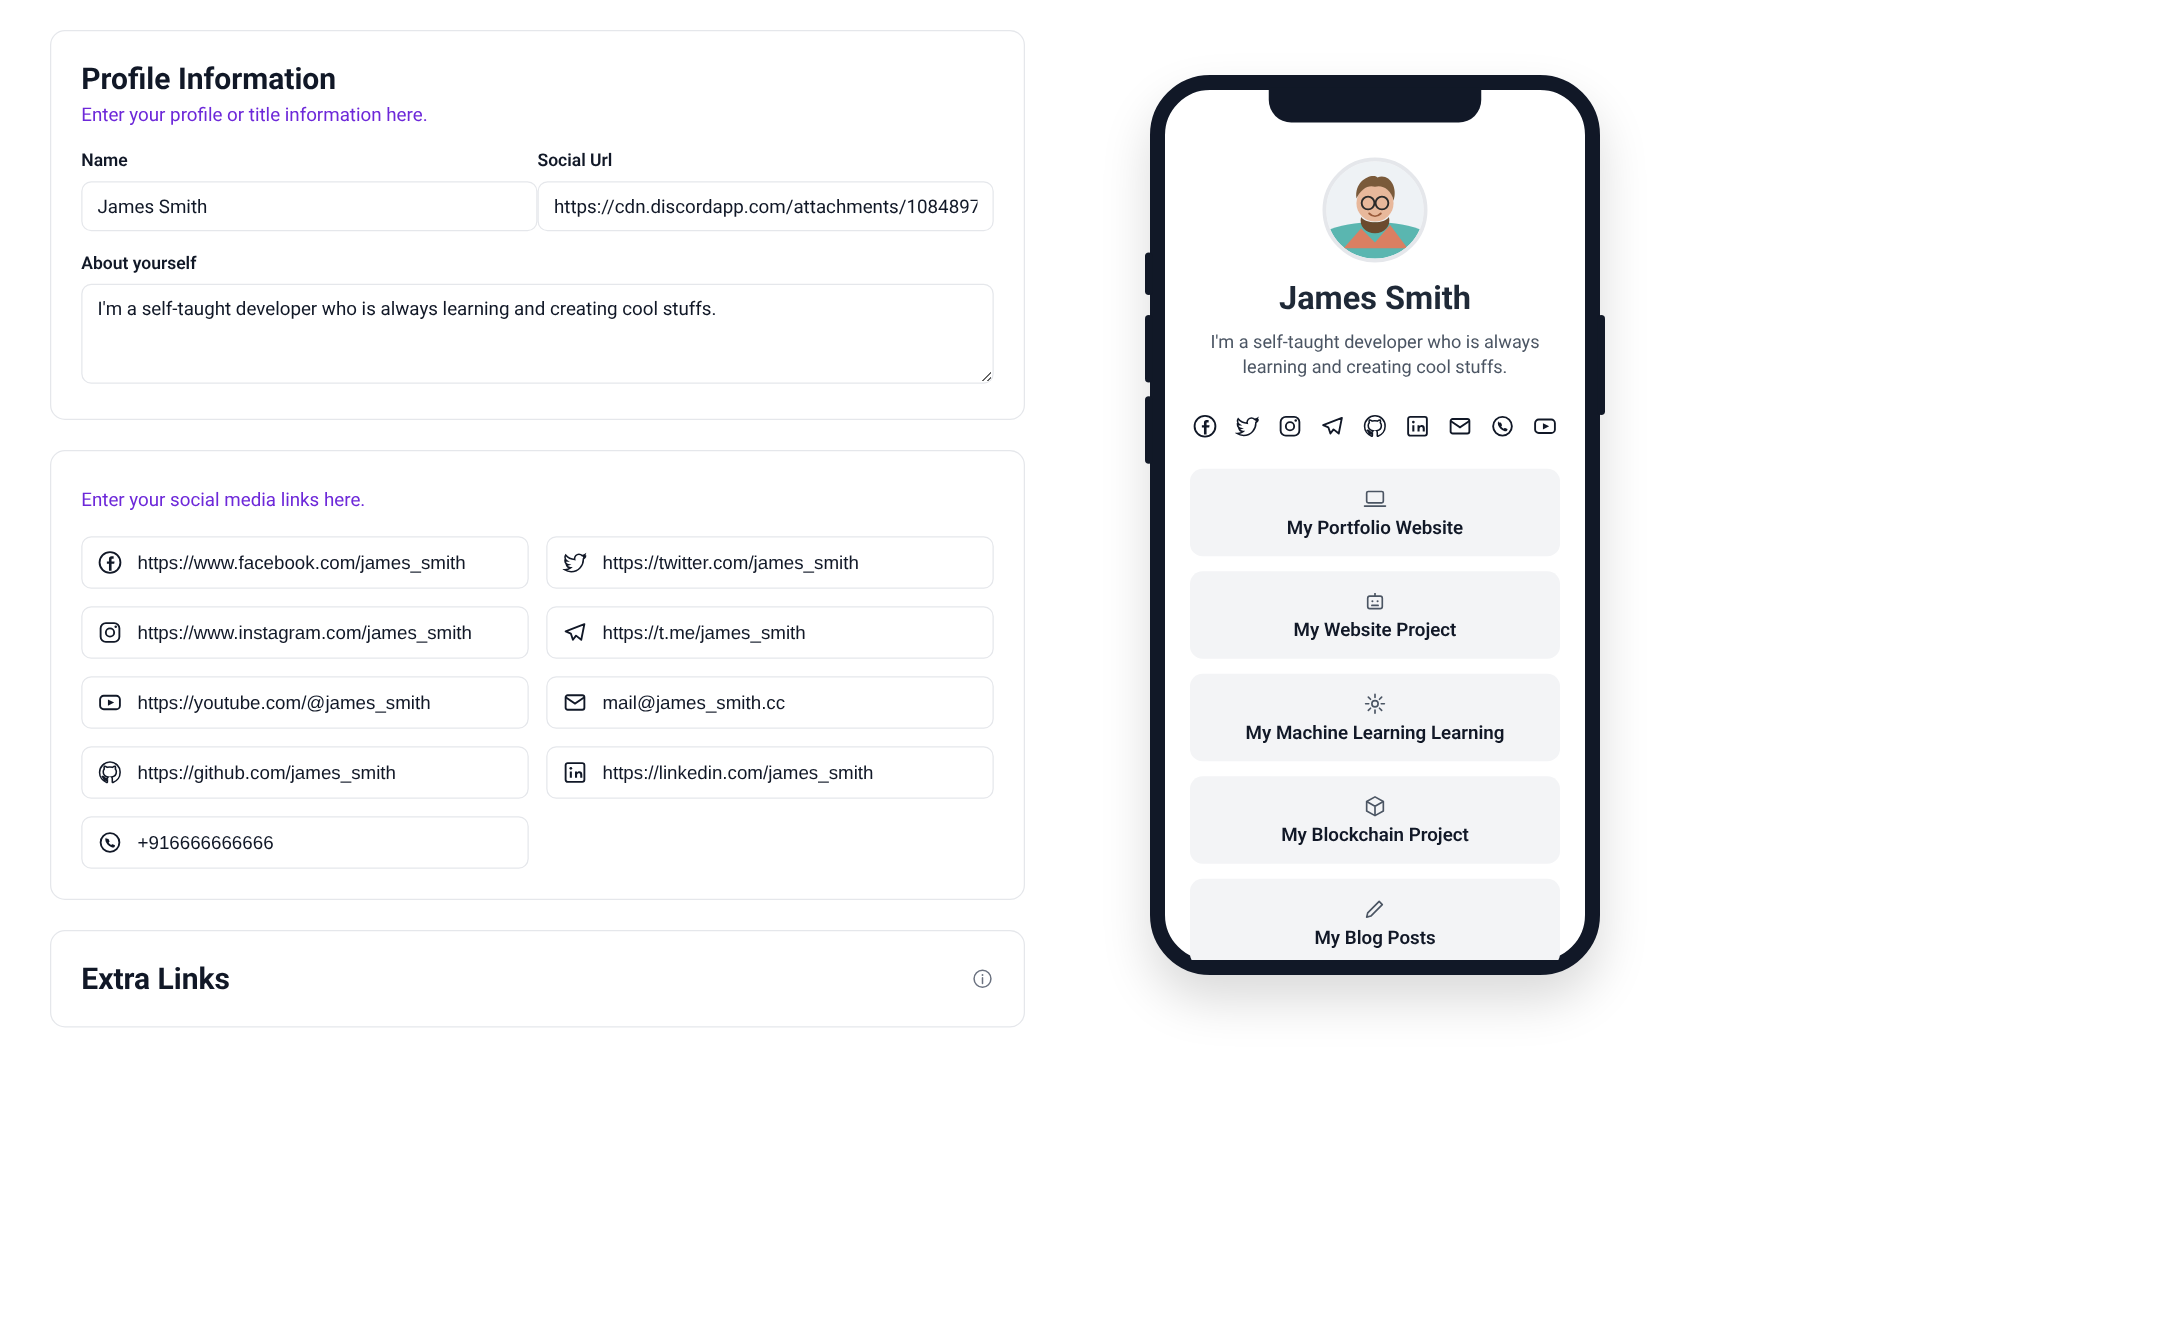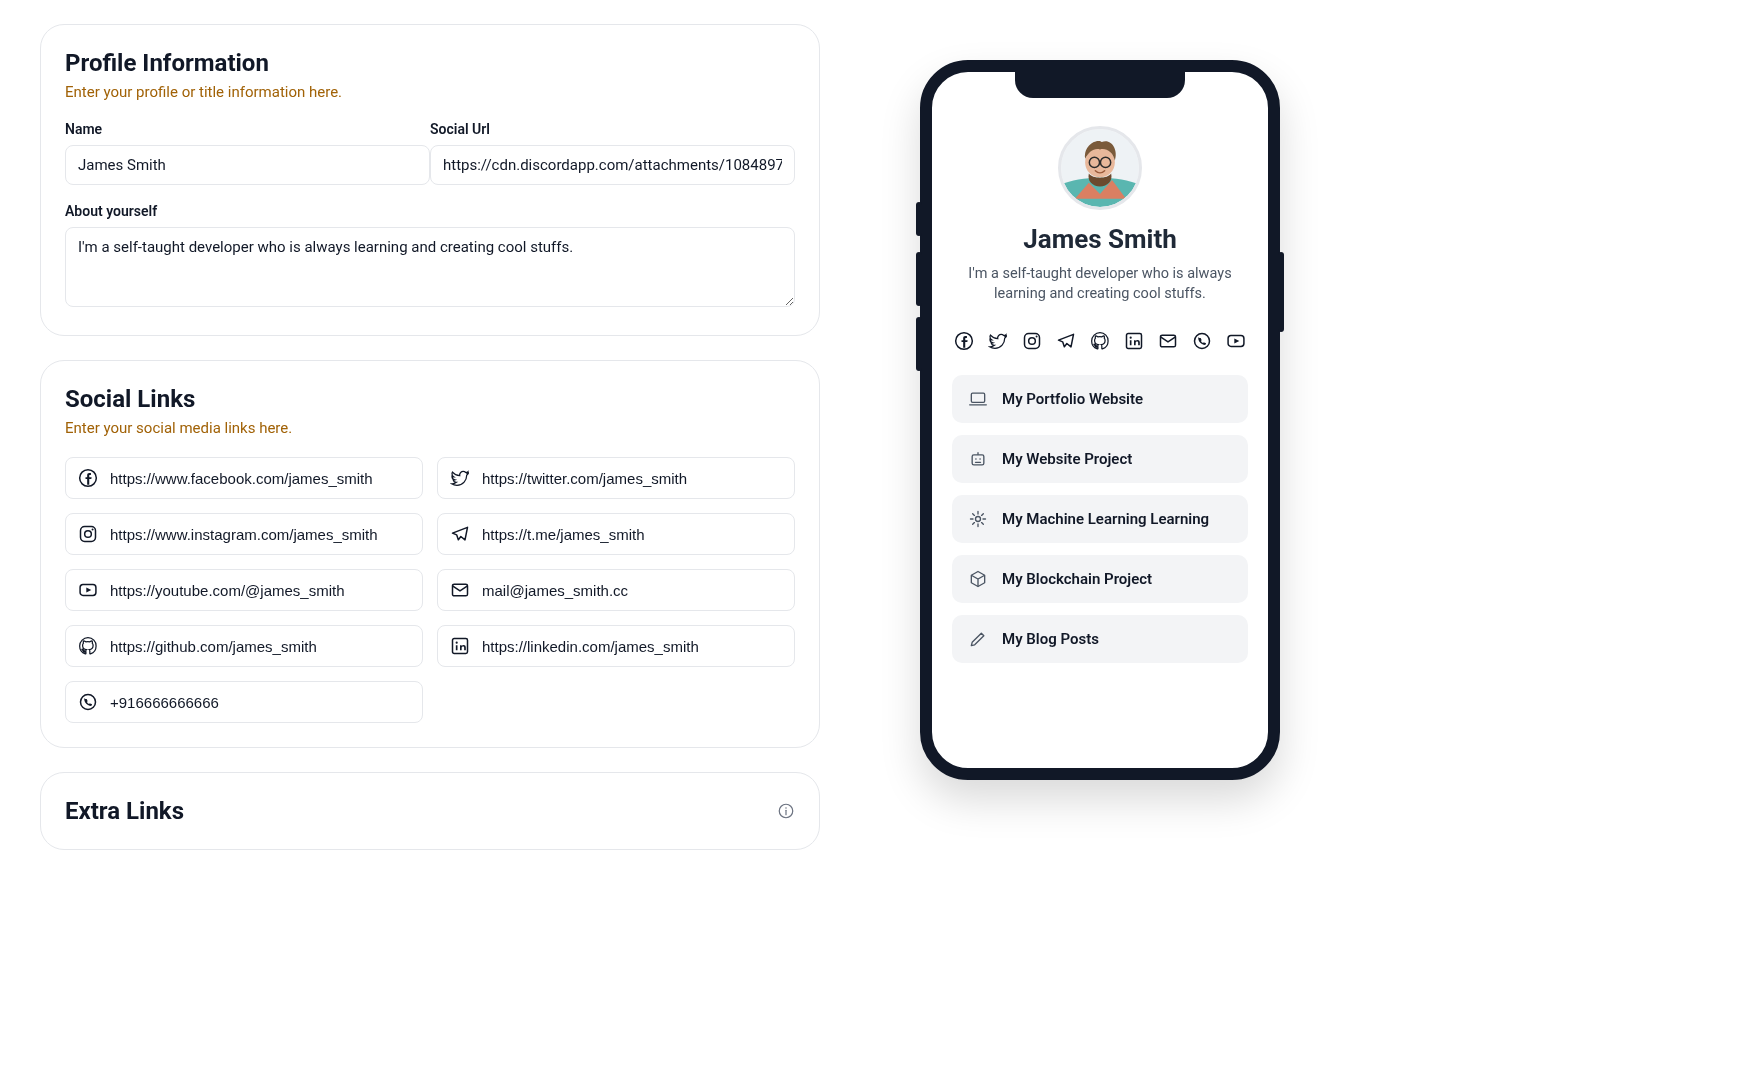--- a/index.html
+++ b/index.html
@@ -8,27 +8,27 @@
   background: #ffffff;
   color: #111827;
   padding: 0 40px 40px 40px;
 }
 .layout { display: flex; gap: 100px; align-items: flex-start; }
 .form-col { flex: 0 0 780px; max-width: 780px; }
 .preview-col { flex: 0 0 auto; padding-top: 60px; }
 
 .card {
   border: 1px solid #e5e7eb;
-  border-radius: 24px;
+  border-radius: 12px;
   padding: 24px;
   margin-top: 24px;
   background: #fff;
 }
 .card-title { font-size: 24px; font-weight: 700; color: #111827; }
-.card-sub { font-size: 15px; color: #a16207; margin-top: 6px; }
+.card-sub { font-size: 15px; color: #6d28d9; margin-top: 6px; }
 
 .row2 { display: flex; margin-top: 20px; }
 .col { flex: 1; }
 .label { font-size: 14px; font-weight: 600; color: #111827; margin-bottom: 8px; display: block; }
 .input {
   width: 100%;
   border: 1px solid #e5e7eb;
   border-radius: 8px;
   padding: 10px 12px;
   font-size: 15px;
@@ -96,22 +96,22 @@
   display: block;
 }
 .avatar svg { width: 100%; height: 100%; }
 .preview-name { text-align: center; font-size: 26px; font-weight: 700; color: #1f2937; margin-top: 14px; }
 .preview-about { text-align: center; font-size: 14.5px; color: #4b5563; margin-top: 10px; line-height: 1.4; padding: 0 6px; }
 .icon-row { display: flex; justify-content: center; gap: 14px; margin-top: 26px; flex-wrap: wrap; }
 .icon-row .ic { width: 20px; height: 20px; color: #111827; display: flex; align-items: center; justify-content: center; }
 
 .link-list { margin-top: 24px; display: flex; flex-direction: column; gap: 12px; }
 .link-item {
-  display: flex; align-items: center; gap: 14px;
-  background: #f3f4f6; border-radius: 10px; padding: 14px 16px;
+  display: flex; align-items: center; gap: 4px;
+  background: #f3f4f6; border-radius: 10px; padding: 14px 16px; flex-direction: column;
 }
 .link-item .licon { width: 20px; height: 20px; color: #4b5563; display: flex; align-items: center; }
 .link-item .ltext { font-size: 15px; font-weight: 600; color: #111827; }
 
 svg { display: block; }
 </style>
 </head>
 <body>
 
 <svg width="0" height="0" style="position:absolute">
@@ -199,21 +199,20 @@
         </div>
       </div>
 
       <div style="margin-top:18px">
         <label class="label">About yourself</label>
         <textarea class="textarea" style="">I'm a self-taught developer who is always learning and creating cool stuffs.</textarea>
       </div>
     </div>
 
     <div class="card">
-      <h2 class="card-title">Social Links</h2>
       <p class="card-sub">Enter your social media links here.</p>
 
       <div class="social-grid">
         <div class="social-item">
           <span class="icon">
               <svg width="20" height="20" viewBox="0 0 24 24">
                 <use href="#i-facebook"></use>
               </svg>
             </span>
           <input type="text" value="https://www.facebook.com/james_smith" style="">

